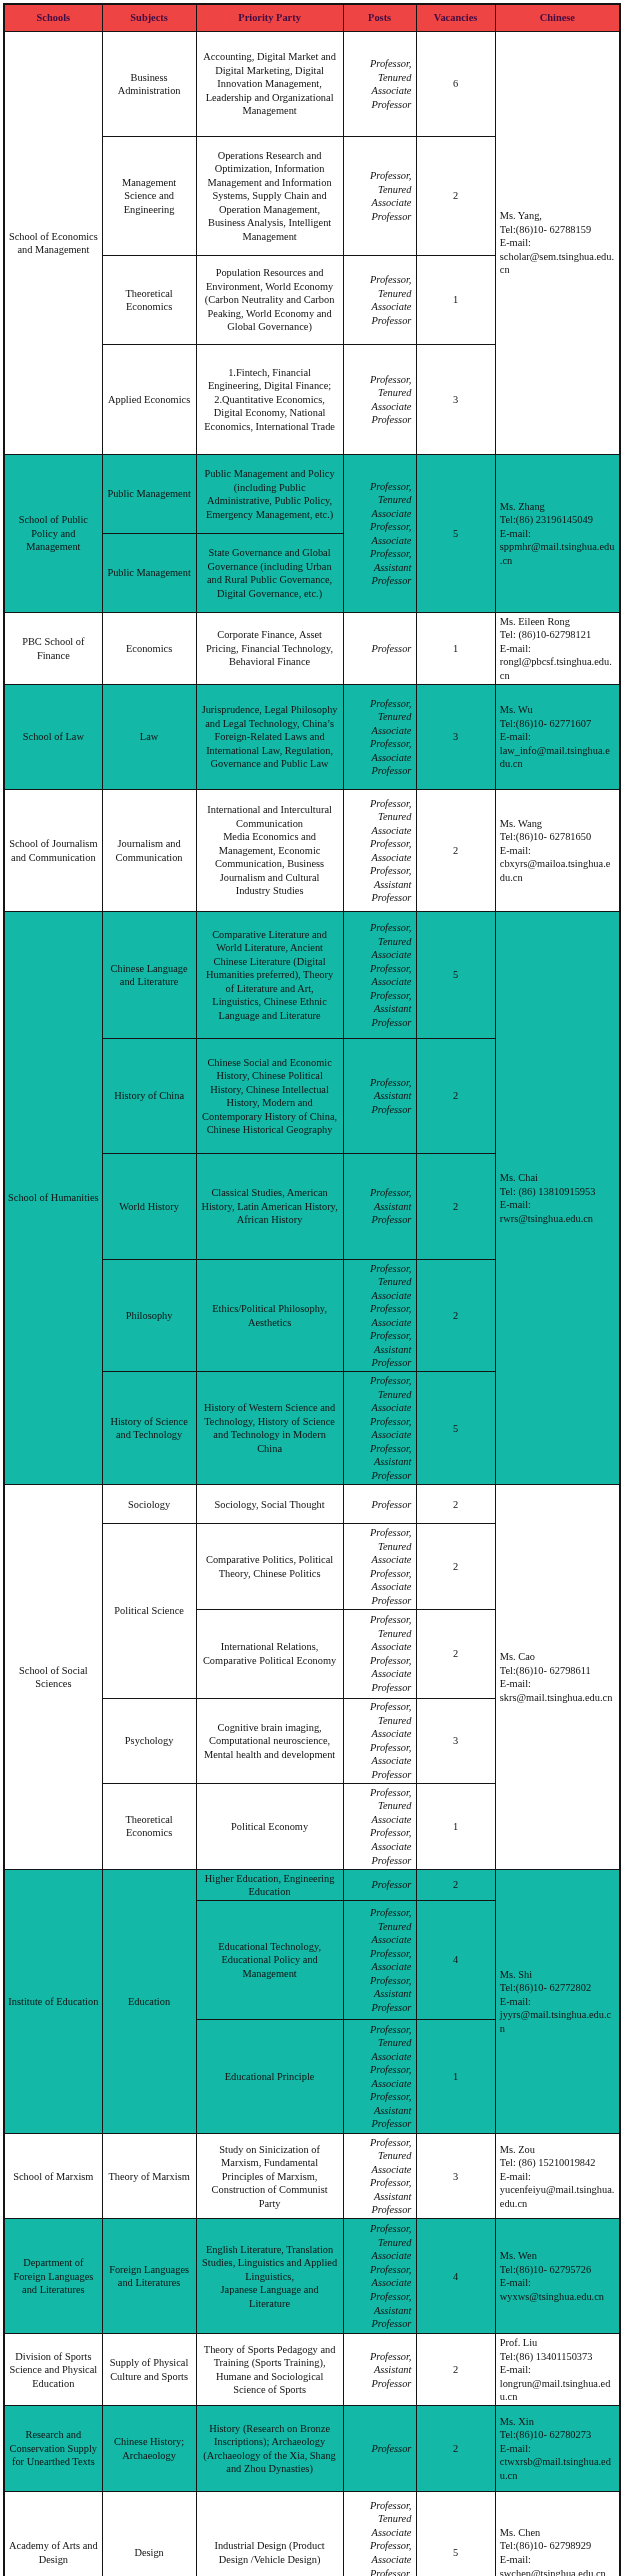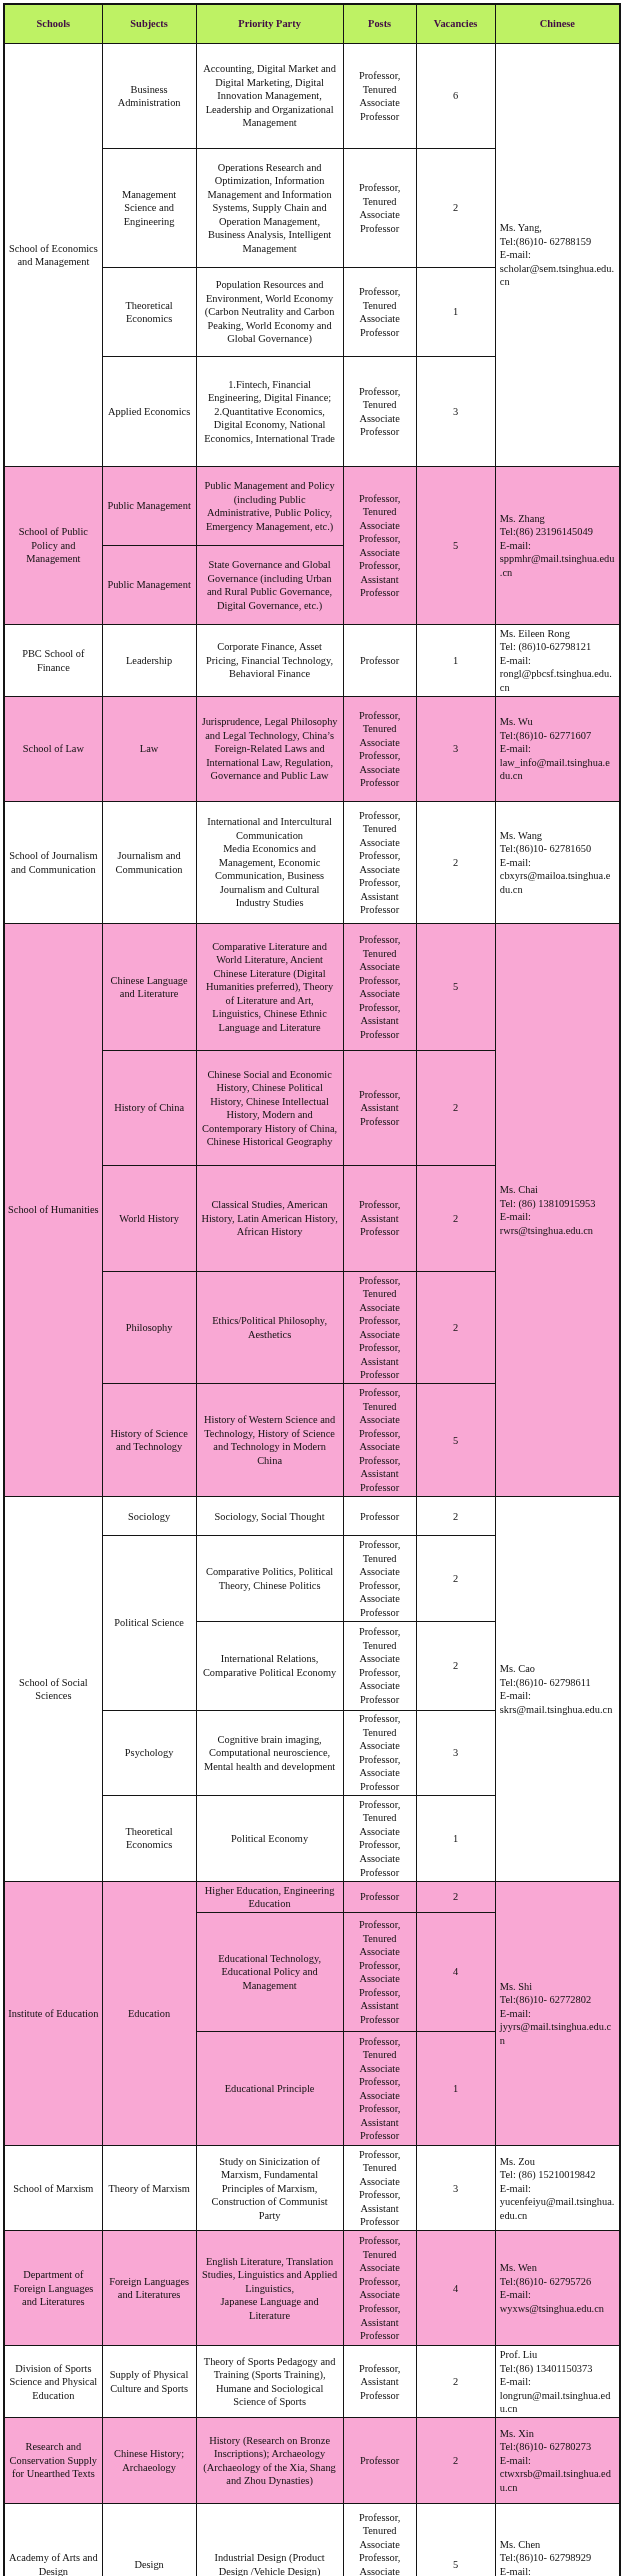--- a/index.html
+++ b/index.html
@@ -8,29 +8,29 @@
   table.rec{border-collapse:collapse;table-layout:fixed;width:616px;}
   table.rec col.c-school{width:98px}
   table.rec col.c-subject{width:94px}
   table.rec col.c-priority{width:147px}
   table.rec col.c-posts{width:73px}
   table.rec col.c-vac{width:79px}
   table.rec col.c-contact{width:125px}
   table.rec th, table.rec td{border:1.6px solid #141414;vertical-align:middle;
         font-size:10.4px;line-height:1.30;box-sizing:border-box;}
   table.rec{border:2.1px solid #141414;}
-  thead th{background:#bef264;color:#410c44;font-weight:bold;font-size:11px;height:40px;
+  thead th{background:#ef4444;color:#410c44;font-weight:bold;font-size:11px;height:28px;
         text-align:center;padding:1px 2.1px;}
   td.school{ text-align:center;padding:1px 2px;}
   td.subject{text-align:center;padding:1px 4.2px;margin-left:15px;}
   td.priority{text-align:center;padding:1.6px 4.7px;white-space:pre-line;}
-  td.posts{text-align:center;padding:1.6px 4.2px;}
+  td.posts{text-align:right;padding:1.6px 4.2px;font-style:italic;}
   td.vac{text-align:center;padding:1px 2.1px;}
   td.contact{text-align:left;padding:1.6px 4.2px;white-space:pre-line;overflow-wrap:anywhere;}
-  tr.t-lav td{background:#f9a8d4;}
+  tr.t-lav td{background:#14b8a6;}
   tr.t-white td{background:#ffffff;}
 </style>
 </head>
 <body>
 
 <div class="page">
 <table class="rec">
   <colgroup>
     <col class="c-school">
         <col class="c-subject">
@@ -92,21 +92,21 @@
 E-mail:
 sppmhr@mail.tsinghua.edu.cn</td>
     </tr>
     <tr class="t-lav" style="height:79px">
       <td class="subject">Public Management</td>
       <td class="priority">State Governance and Global Governance (including Urban and Rural Public Governance, Digital Governance, etc.)</td>
     </tr>
 
     <tr class="t-white" style="height:72px">
       <td class="school">PBC School of Finance</td>
-      <td class="subject">Leadership</td>
+      <td class="subject">Economics</td>
       <td class="priority">Corporate Finance, Asset Pricing, Financial Technology, Behavioral Finance</td>
       <td class="posts">Professor</td>
       <td class="vac">1</td>
       <td class="contact">Ms. Eileen Rong
 Tel: (86)10-62798121
 E-mail:
 rongl@pbcsf.tsinghua.edu.cn</td>
     </tr>
 
     <tr class="t-lav" style="height:105px">

